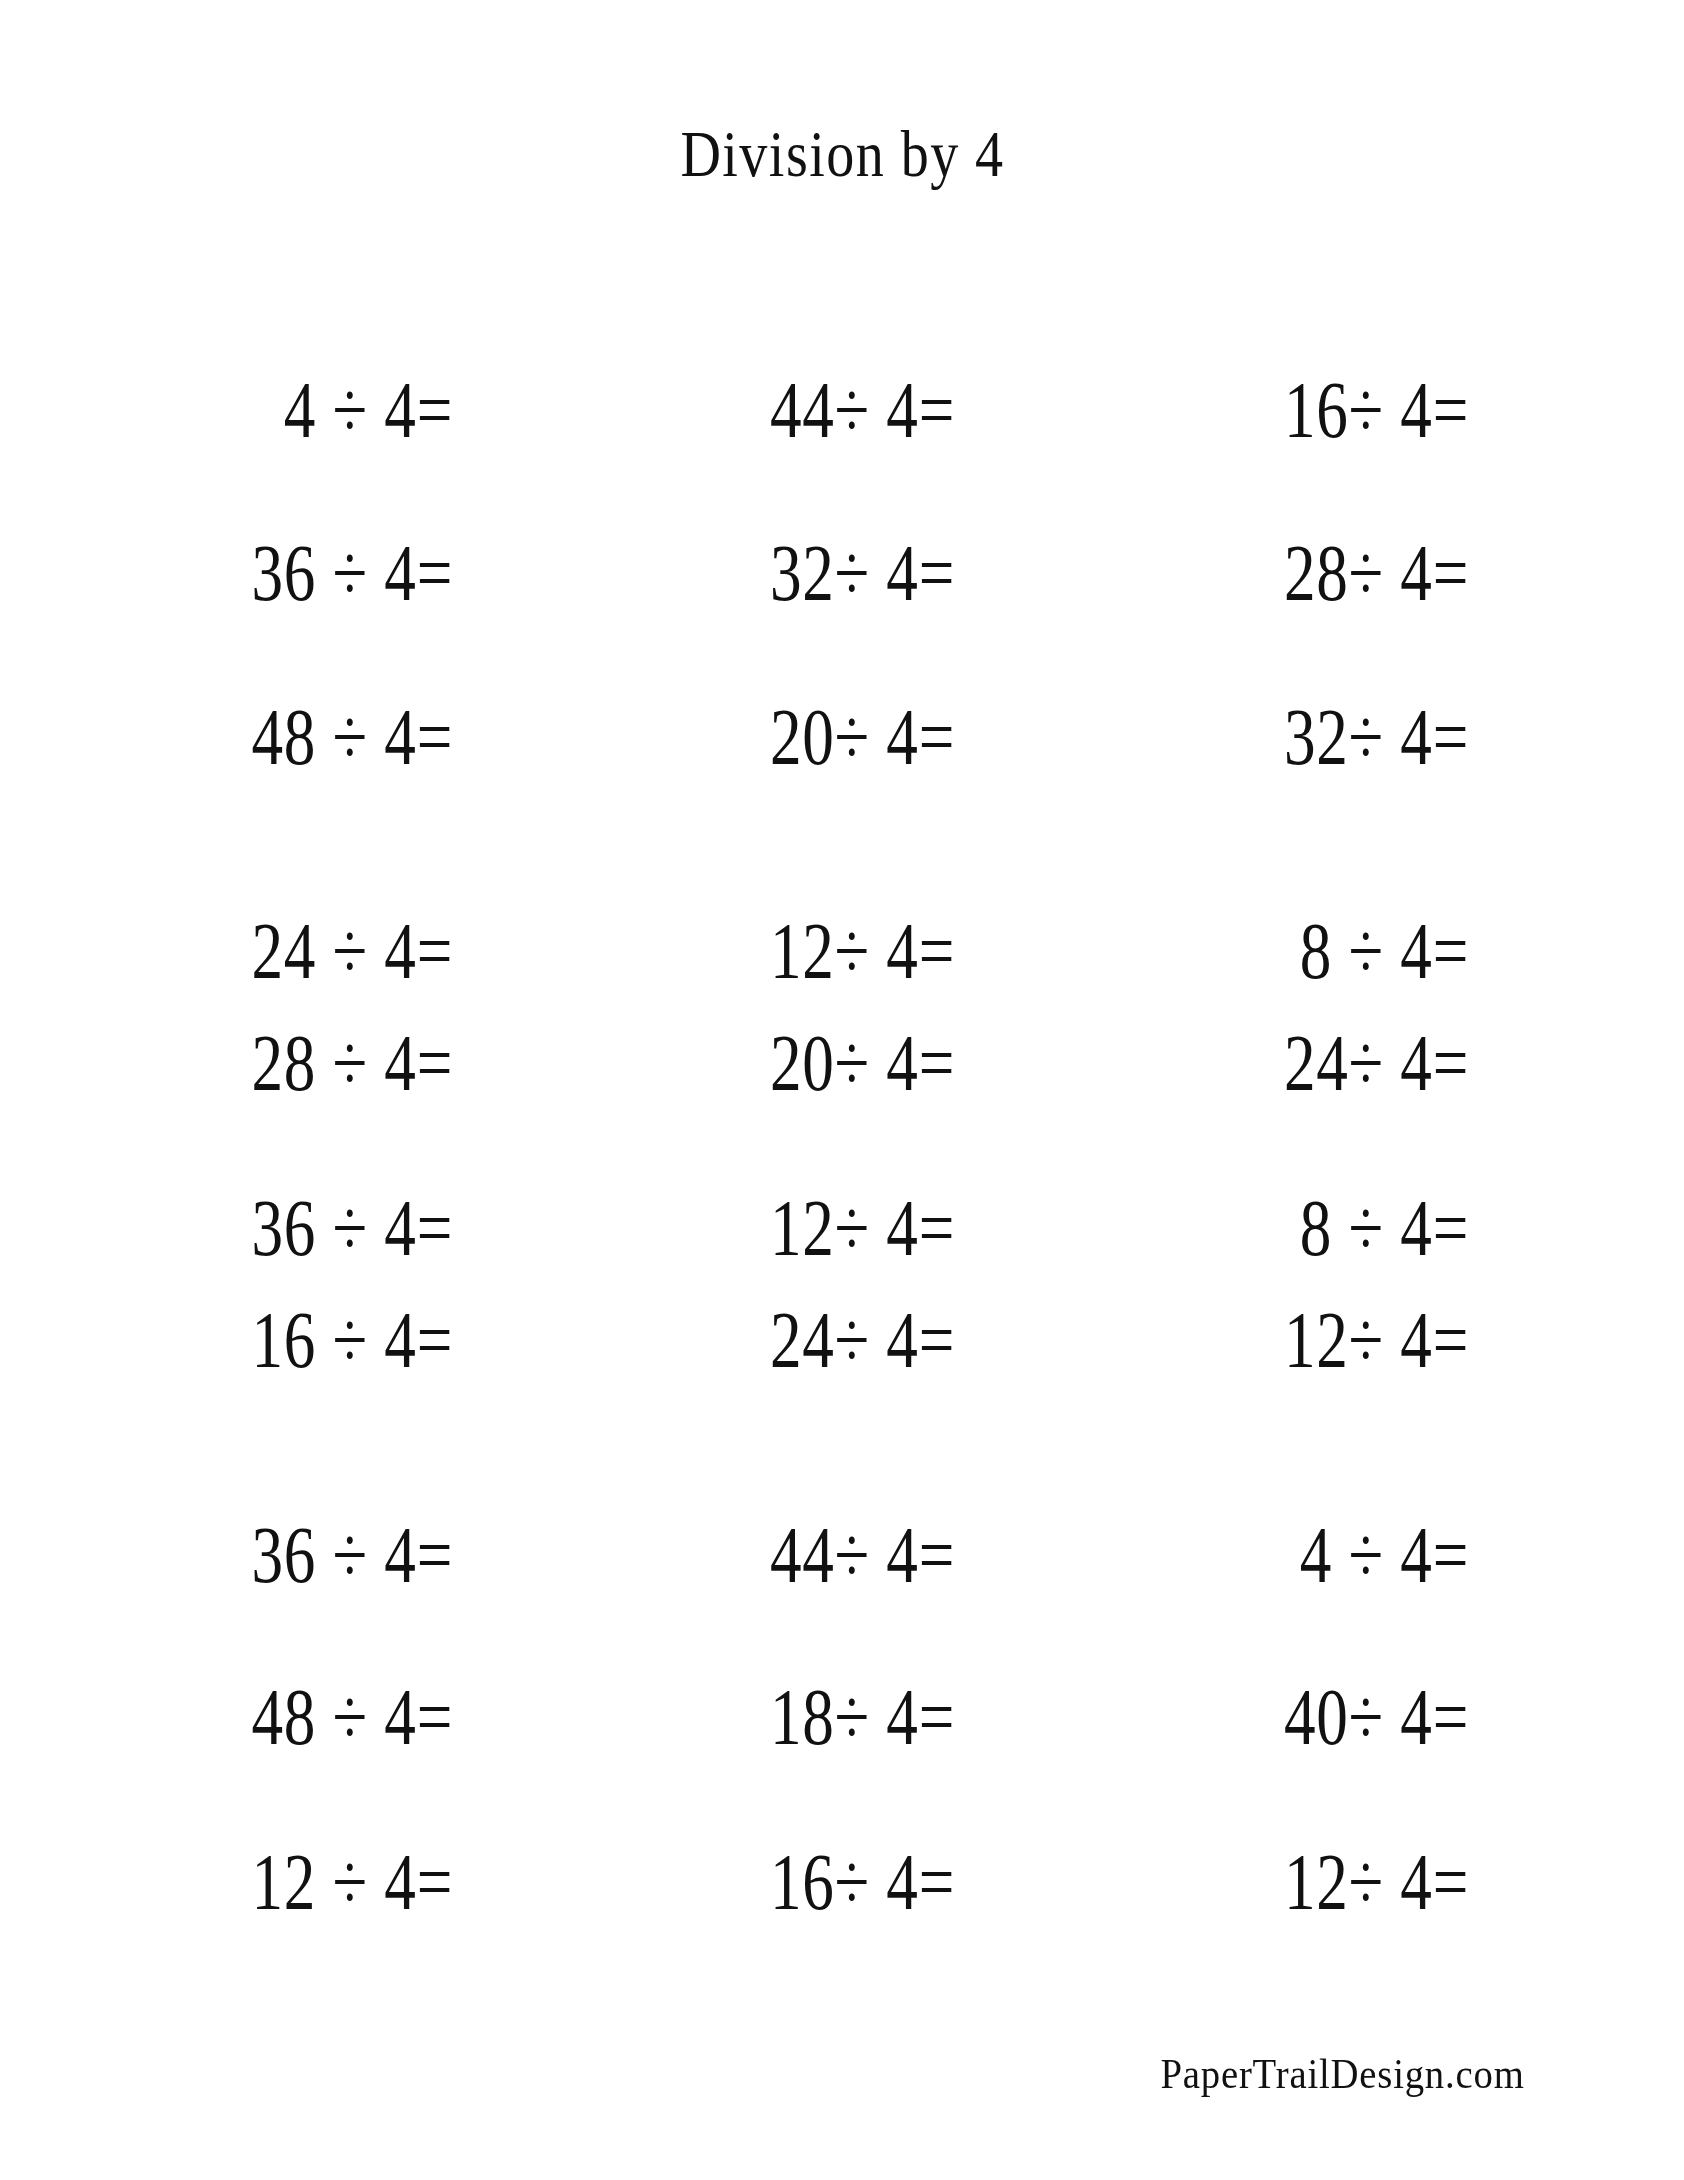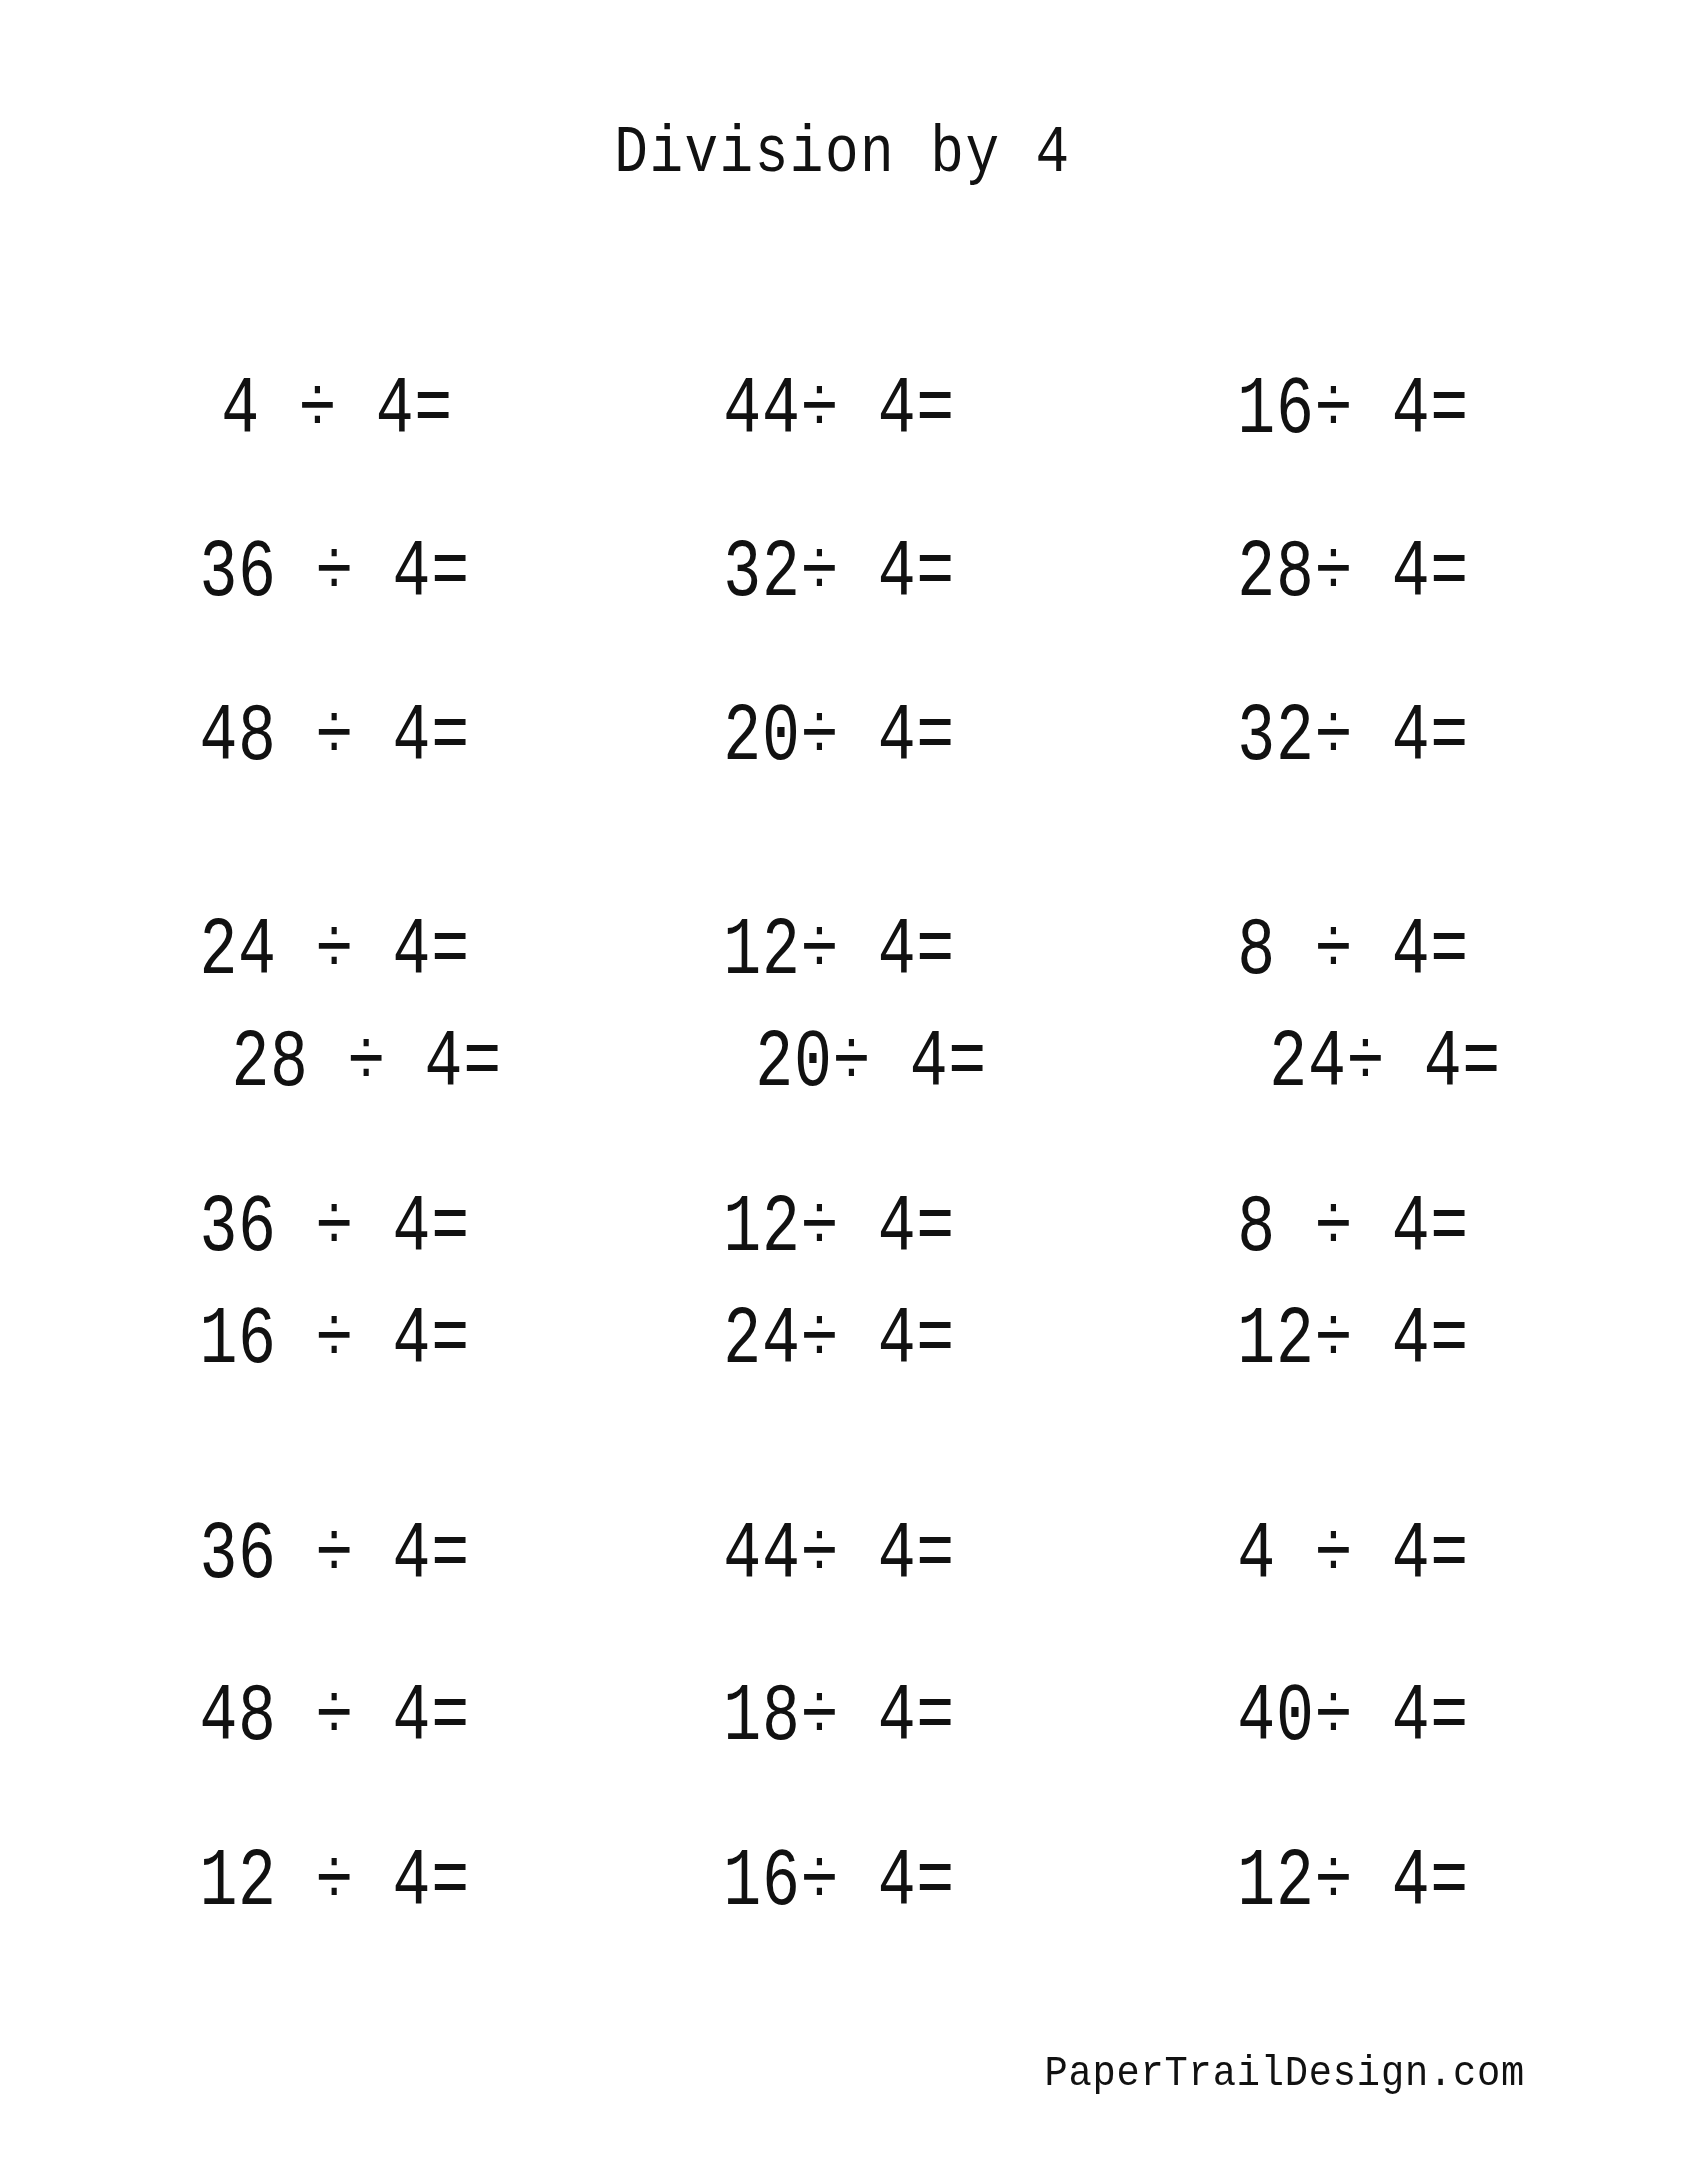--- a/index.html
+++ b/index.html
@@ -5,21 +5,21 @@
   html, body {
     margin: 0;
     padding: 0;
     background: #ffffff;
   }
   #page {
     position: relative;
     width: 1685px;
     height: 2181px;
     background: #ffffff;
-    font-family: Liberation Mono, monospace;
+    font-family: Liberation Serif, serif;
     color: #111111;
     overflow: hidden;
   }
   .title {
     position: absolute;
     top: 98px;
     left: 0;
     width: 1685px;
     height: 111px;
     line-height: 111px;
@@ -47,21 +47,21 @@
     transform: scaleX(0.78);
     transform-origin: 100% 50%;
   }
   .c1 { left: 128px;  width: 325px; }
   .c2 { left: 630px;  width: 325px; }
   .c3 { left: 1144px; width: 325px; }
   .r0 { top: 351px; }
   .r1 { top: 514px; }
   .r2 { top: 678px; }
   .r3 { top: 892px; }
-  .r4 { top: 1004px; margin-left: 32px; }
+  .r4 { top: 1004px; }
   .r5 { top: 1169px; }
   .r6 { top: 1281px; }
   .r7 { top: 1496px; }
   .r8 { top: 1658px; }
   .r9 { top: 1823px; padding-left: 24px; }
   .footer {
     position: absolute;
     right: 160px;
     top: 2040px;
     height: 68px;

